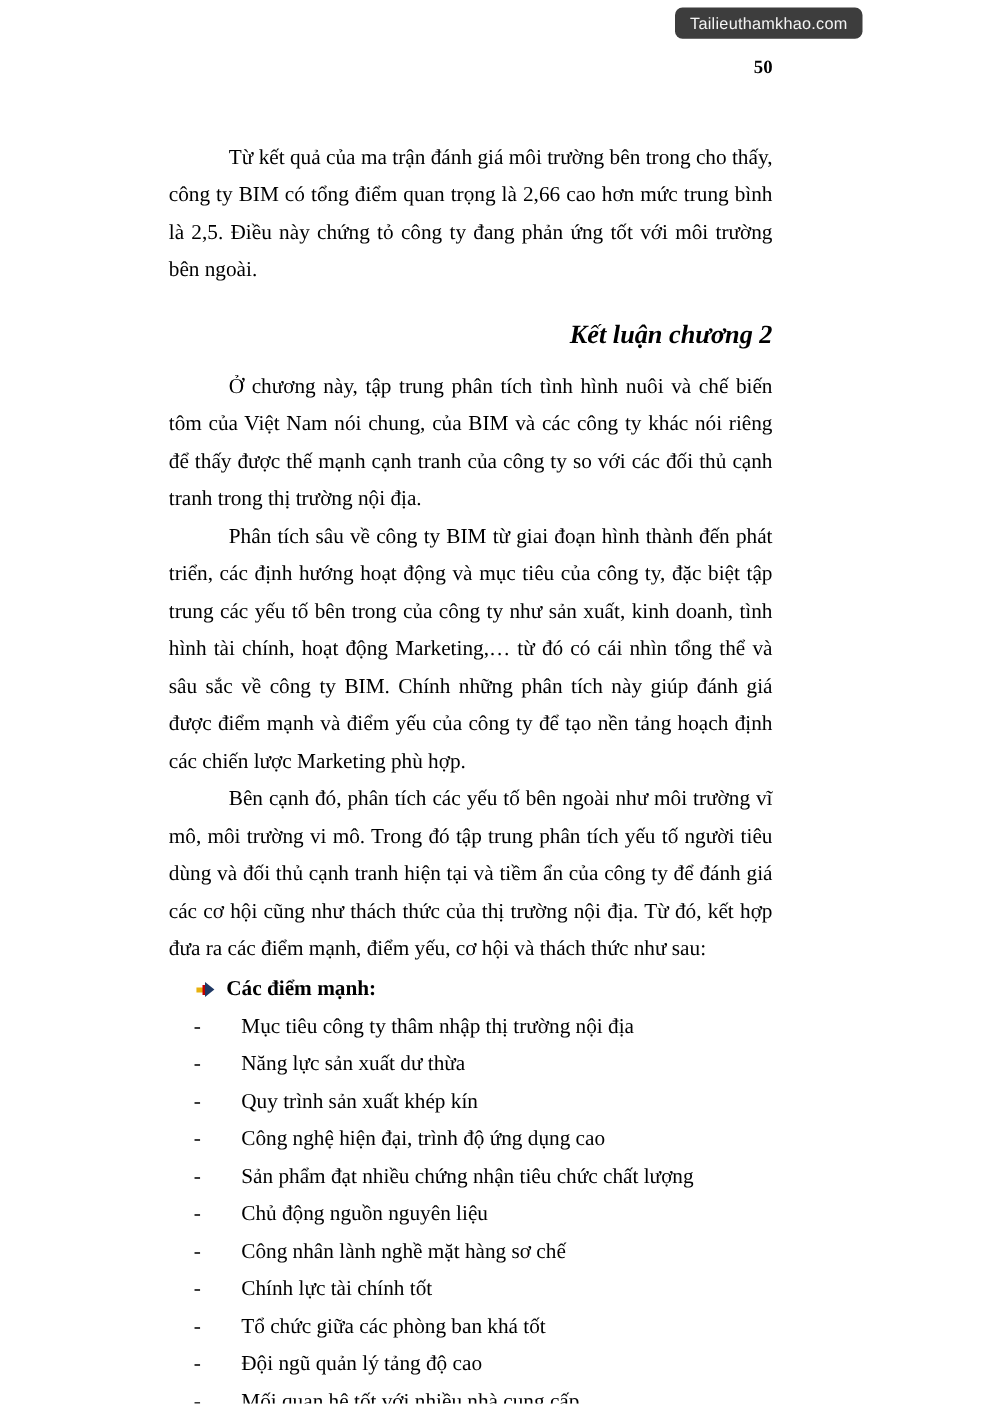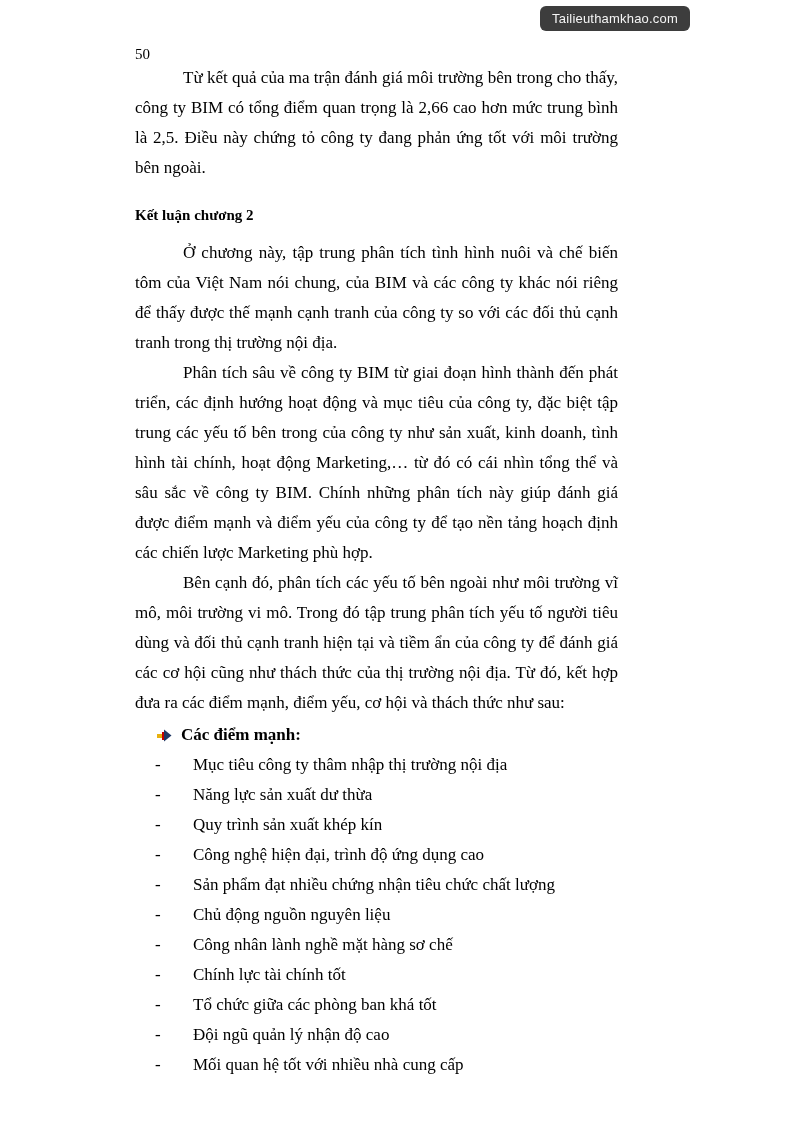--- a/index.html
+++ b/index.html
@@ -27,35 +27,38 @@
     font-size: 13px;
     padding: 5px 12px;
     border-radius: 6px;
     letter-spacing: 0.2px;
   }
   .content {
     box-sizing: border-box;
     padding: 46px 76px 0 135px;
   }
   .page-number {
-    text-align: left;
+    text-align: right;
     font-size: 15px;
+    margin-bottom: 48px;
+    font-weight: bold;
   }
   .para {
     margin: 0;
     font-size: 17px;
     line-height: 30px;
     text-align: justify;
     text-indent: 48px;
   }
   .heading {
     margin: 24px 0 14px 0;
-    font-size: 15px;
+    font-size: 21px;
     font-weight: bold;
-    text-align: left;
+    font-style: italic;
+    text-align: right;
     text-indent: 0;
   }
   .strengths-header {
     display: flex;
     align-items: center;
     padding-left: 22px;
     line-height: 30px;
     font-size: 17px;
     font-weight: bold;
     margin-top: 2px;
@@ -157,21 +160,21 @@
         <span class="list-item-text">Chính lực tài chính tốt</span>
       </div>
 
       <div class="list-item">
         <span class="dash">-</span>
         <span class="list-item-text">Tổ chức giữa các phòng ban khá tốt</span>
       </div>
 
       <div class="list-item">
         <span class="dash">-</span>
-        <span class="list-item-text">Đội ngũ quản lý nhận độ cao</span>
+        <span class="list-item-text">Đội ngũ quản lý tảng độ cao</span>
       </div>
 
       <div class="list-item">
         <span class="dash">-</span>
         <span class="list-item-text">Mối quan hệ tốt với nhiều nhà cung cấp</span>
       </div>
 
     </div>
 
   </div>

